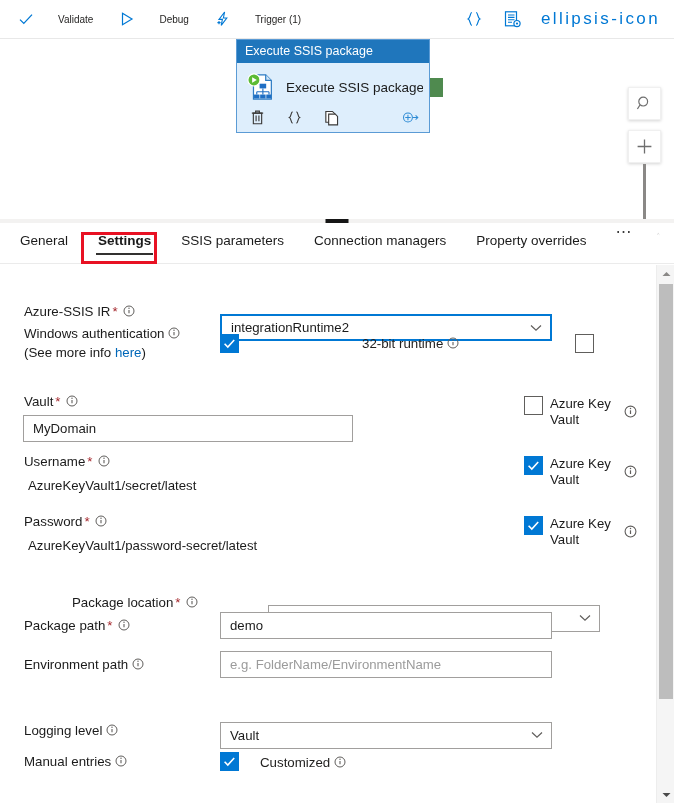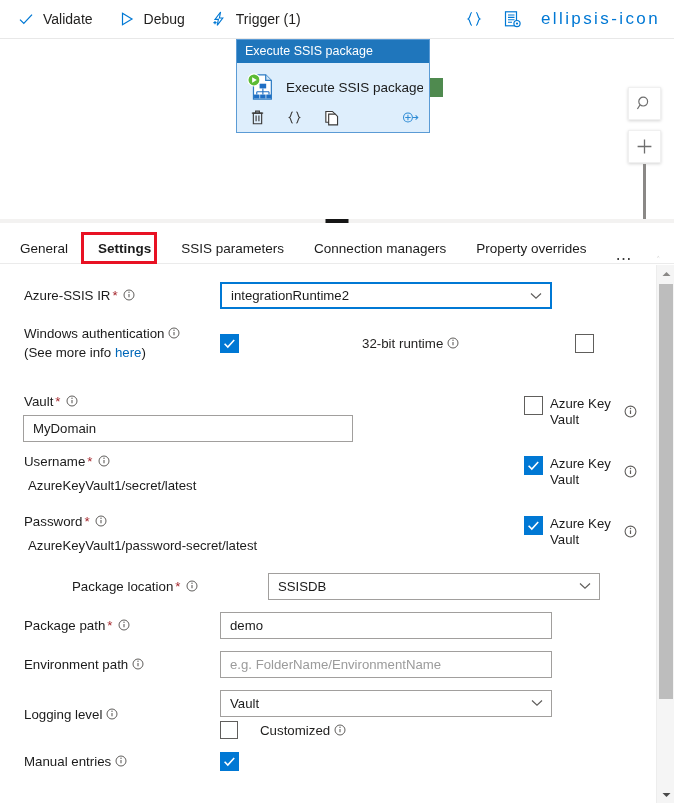--- a/index.html
+++ b/index.html
@@ -16,23 +16,23 @@
 
   
   .toolbar{
     height:39px; width:100%;
     display:flex; align-items:center;
     padding:0 14px 0 18px;
     border-bottom:1px solid #e8e8e8;
     background:#ffffff;
   }
   .tb-item{
-    display:flex; align-items:center; gap:9px;
+    display:flex; align-items:center; gap:24px;
     margin-right:26px; cursor:pointer;
-    font-size:14px; color:#201f1e; white-space:nowrap;
+    font-size:10px; color:#201f1e; white-space:nowrap;
   }
   .tb-ico{ width:16px; height:16px; display:block; flex:none; }
   .tb-right{ margin-left:auto; display:flex; align-items:center; gap:20px; }
   .tb-right .tb-ico{ width:18px; height:18px; }
   .dots{
     color:#0078d4; font-size:17px; letter-spacing:2.4px;
     line-height:10px; cursor:pointer; user-select:none;
   }
 
   
@@ -88,21 +88,21 @@
     background:#f3f2f1;
   }
   .grip{
     position:absolute; left:50%; transform:translateX(-50%);
     top:0px; width:23px; height:4px; background:#161616; cursor:row-resize;
   }
 
   
   .tabrow{
     position:absolute; top:228px; left:0; right:0; height:36px;
-    display:flex; align-items:flex-end; padding-left:19px;
+    display:flex; align-items:flex-start; padding-left:19px;
     border-bottom:1px solid #ebebeb; background:#ffffff;
   }
   .tab{
     position:relative; font-size:13.5px; color:#1b1b1b;
     margin-right:28px; cursor:pointer; padding:5px 1px 7px 1px;
     white-space:nowrap;
   }
   .tab.sel{ font-weight:bold; }
   .tab.sel:after{
     content:""; position:absolute; left:-1px; right:-1px; bottom:0;
@@ -142,21 +142,21 @@
     background:#fff; font-size:13.2px; color:#1b1b1b;
     padding:0 9px; line-height:25px; cursor:text;
     white-space:nowrap; overflow:hidden;
   }
   .ibox.ph{ color:#9b9b9b; }
   .sel-box{
     position:relative; width:332px; height:27px;
     border:1px solid #a19f9d; background:#fff;
     font-size:13.2px; color:#1b1b1b; padding:0 26px 0 9px;
     line-height:25px; cursor:pointer;
-    white-space:nowrap; overflow:hidden;
+    white-space:nowrap; overflow:hidden;margin-top:32px;
   }
   .sel-box.focus{ border:2px solid #0078d4; line-height:23px; }
   .caret{ position:absolute; right:8px; top:8px; }
 
   .plain{
     font-size:13.2px; color:#1b1b1b; padding-left:4px;
     line-height:18px; white-space:nowrap;
   }
 
   

